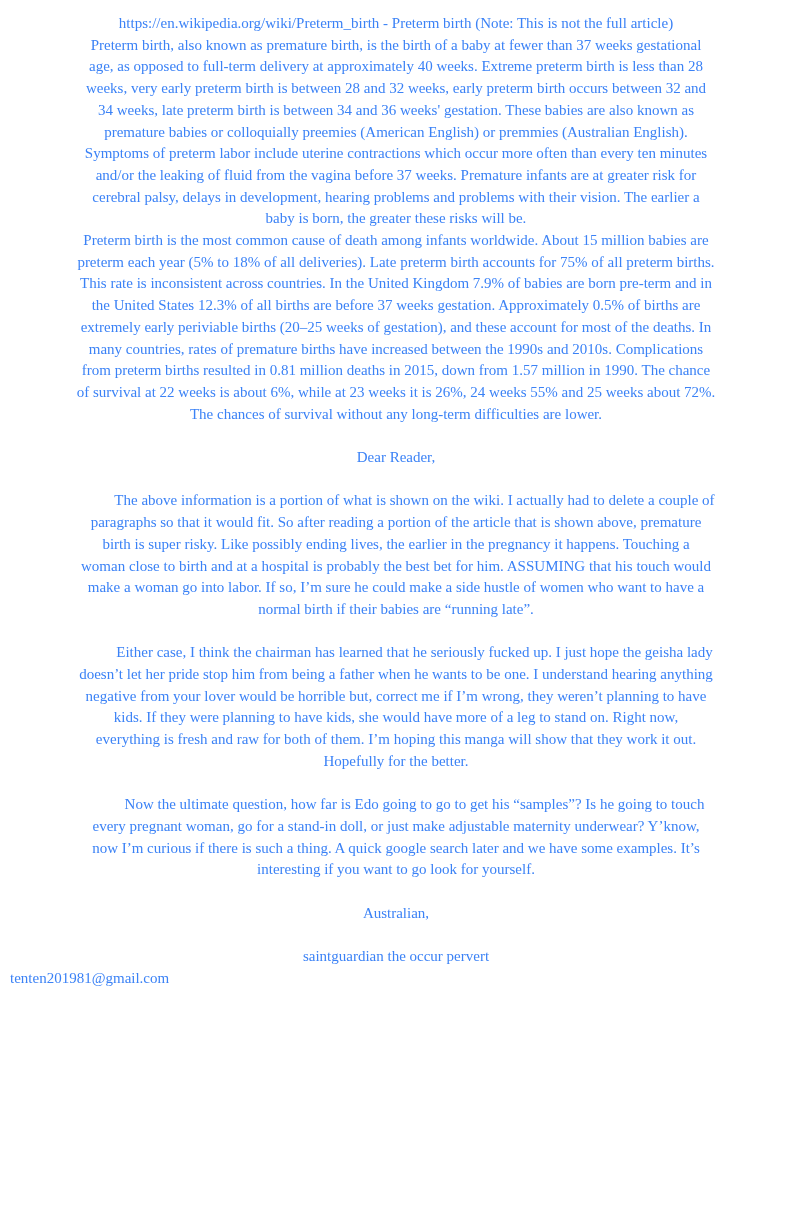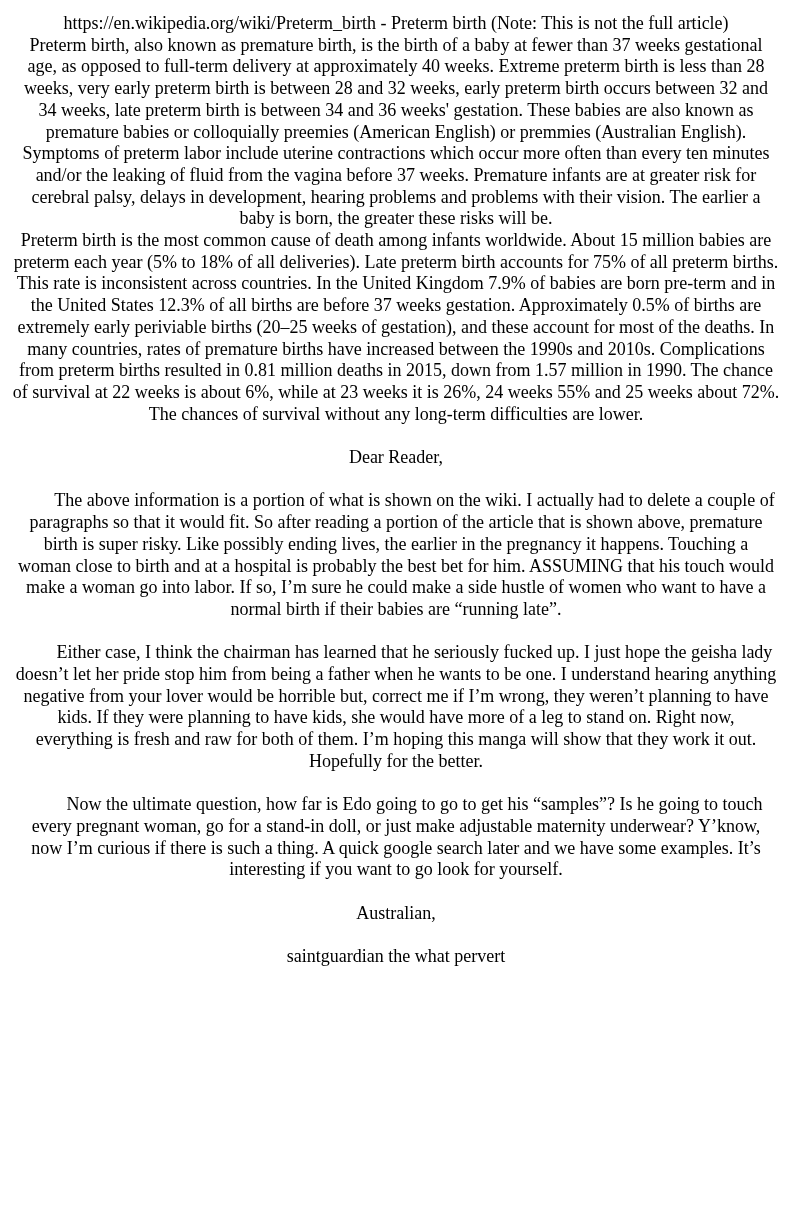--- a/index.html
+++ b/index.html
@@ -6,23 +6,23 @@
     margin: 0;
     padding: 0;
     background: #ffffff;
   }
   .doc {
     width: 792px;
     min-height: 1224px;
     box-sizing: border-box;
     padding: 13px 10px 40px 10px;
     background: #ffffff;
-    color: #000000;
+    color: #3b82f6;
     font-family: "Liberation Serif", "DejaVu Serif", serif;
-    font-size: 18px;
+    font-size: 15px;
     line-height: 21.7px;
   }
   .doc p, .doc div.block {
     margin: 0;
     padding: 0;
   }
   .pre {
     white-space: pre-line;
   }
   .center {
@@ -81,17 +81,18 @@
 Hopefully  for the better.</p>
 
     <p class="pre indented gap-above">Now the ultimate question, how far is Edo going to go to get his “samples”?  Is he going to touch
 every pregnant woman, go for a stand-in doll, or just make adjustable maternity underwear?  Y’know,
 now I’m curious if there is such a thing.  A quick google search later and we have some examples.  It’s
 interesting if you want to go look for yourself.</p>
 
 
     <p class="pre gap-above">Australian,</p>
 
-    <p class="pre gap-above">saintguardian the what pervert</p>
+    <p class="pre gap-above">saintguardian the occur pervert</p>
 
+    <p class="pre">tenten201981@gmail.com</p>
   </section>
 
 </main>
 
 </body></html>

